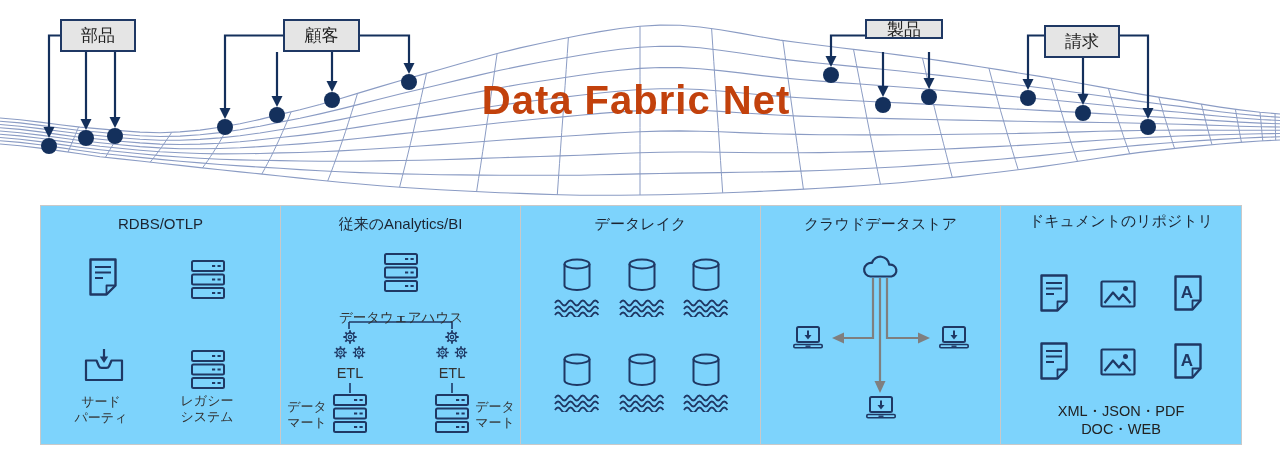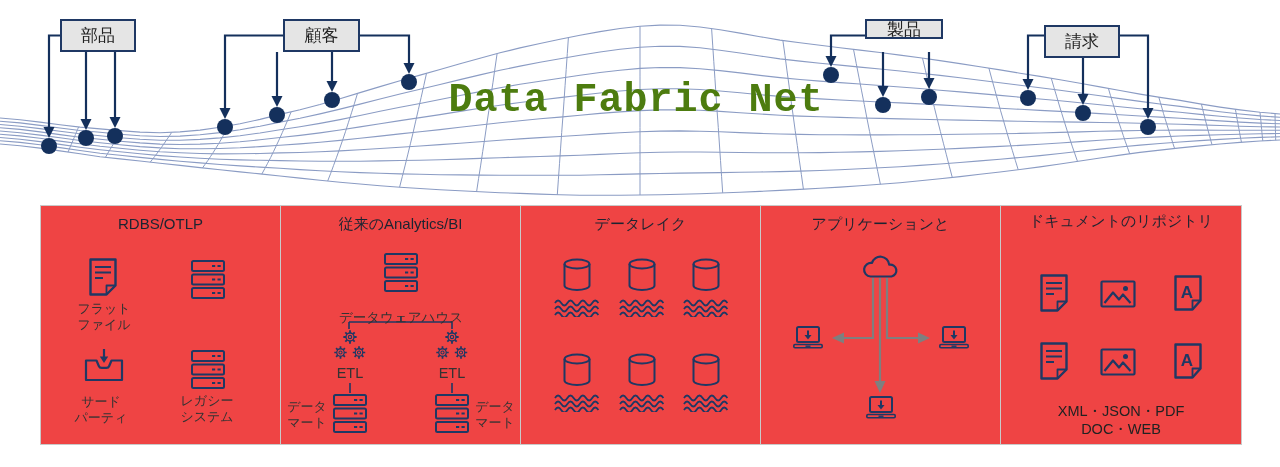--- a/index.html
+++ b/index.html
@@ -7,21 +7,21 @@
          font-family:"Liberation Sans",sans-serif;}
   
   #netSvg{position:absolute;left:0;top:0;z-index:1;}
   .net-title{position:absolute;left:438px;top:78px;width:396px;z-index:2;text-align:center;
              font-size:40px;font-weight:bold;letter-spacing:1px;color:#e8433a;white-space:nowrap;}
   .source-box{position:absolute;z-index:3;background:#e5e5e5;border:2px solid var(--navy,#1f3864);
               box-sizing:border-box;display:flex;align-items:center;justify-content:center;
               font-size:17px;color:#222;}
   
   .panels{position:absolute;left:40px;top:205px;width:1202px;height:240px;box-sizing:border-box;
-          border:1px solid var(--pborder,#c9c9c9);display:grid;grid-template-columns:repeat(5,1fr);z-index:2;background:#ef4444;}
+          border:1px solid var(--pborder,#c9c9c9);display:grid;grid-template-columns:repeat(5,1fr);z-index:2;background:#7dd3fc;}
   .panel{position:relative;border-right:1px solid var(--pborder,#c9c9c9);overflow:hidden;}
   .panel:last-child{border-right:none;}
   .panel h3{margin:0;position:absolute;top:9px;left:0;right:0;text-align:center;
             font-size:15px;font-weight:normal;color:#1c2431;line-height:17px;}
   .ic{position:absolute;color:var(--navy,#1f3864);}
   .overlay{position:absolute;left:0;top:0;}
   .lbl{position:absolute;font-size:13px;line-height:16px;color:#333;text-align:center;}
   .formats{position:absolute;left:0;right:0;text-align:center;font-size:14.5px;color:#222;line-height:18px;}
 </style>
 </head>
@@ -158,21 +158,21 @@
       <path d="M1044,35.5 H1028 V80" fill="none" stroke="#14305c" stroke-width="2.2"></path>
       <polygon points="1022.5,79 1033.5,79 1028,90" fill="#14305c"></polygon>
       <circle cx="1028" cy="98" r="8" fill="#14305c"></circle>
       <path d="M1083,52 V95" fill="none" stroke="#14305c" stroke-width="2.2"></path>
       <polygon points="1077.5,94 1088.5,94 1083,105" fill="#14305c"></polygon>
       <circle cx="1083" cy="113" r="8" fill="#14305c"></circle>
       <path d="M1120,35.5 H1148 V109" fill="none" stroke="#14305c" stroke-width="2.2"></path>
       <polygon points="1142.5,108 1153.5,108 1148,119" fill="#14305c"></polygon>
       <circle cx="1148" cy="127" r="8" fill="#14305c"></circle>
     </svg>
-  <div class="net-title" style="color: #4d7c0f; font-family: Liberation Mono, monospace;">Data Fabric Net</div>
+  <div class="net-title" style="color: #c2410c;">Data Fabric Net</div>
 
   <div class="source-box" style="left: 60px; top: 19px; width: 76px; height: 33px;">
     <span>部品</span>
   </div>
   <div class="source-box" style="left: 283px; top: 19px; width: 77px; height: 33px;">
     <span>顧客</span>
   </div>
   <div class="source-box" style="left: 865px; top: 19px; width: 78px; height: 20px;">
     <span>製品</span>
   </div>
@@ -183,24 +183,20 @@
   <div class="panels">
 
     <section class="panel">
       <h3>RDBS/OTLP</h3>
       <svg class="ic" style="left:48px;top:52px" width="28" height="38">
           <use href="#sym-doc"></use>
         </svg>
       <svg class="ic" style="left:150px;top:54px" width="34" height="39">
           <use href="#sym-server"></use>
         </svg>
-      <div class="lbl" style="left:13px;top:95px;width:100px">
-        <div>フラット</div>
-        <div>ファイル</div>
-      </div>
       <svg class="ic" style="left:43px;top:142px" width="40" height="34">
           <use href="#sym-tray"></use>
         </svg>
       <div class="lbl" style="left:10px;top:188px;width:100px">
         <div>サード</div>
         <div>パーティ</div>
       </div>
       <svg class="ic" style="left:150px;top:144px" width="34" height="39">
           <use href="#sym-server"></use>
         </svg>
@@ -277,21 +273,21 @@
         </svg>
       <svg class="ic" style="left:98px;top:188px" width="46" height="18">
           <use href="#sym-waves"></use>
         </svg>
       <svg class="ic" style="left:162px;top:188px" width="46" height="18">
           <use href="#sym-waves"></use>
         </svg>
     </section>
 
     <section class="panel">
-      <h3>アプリケーションと</h3>
+      <h3>クラウドデータストア</h3>
       <svg class="overlay" width="240" height="240">
         <g stroke="#7f7f7f" stroke-width="2.2" fill="none">
           <path d="M112,72 V132 H82"></path>
           <path d="M126,72 V132 H158"></path>
           <path d="M119,72 V176"></path>
         </g>
         <g fill="#7f7f7f">
           <polygon points="83,126.5 83,137.5 71,132"></polygon>
           <polygon points="157,126.5 157,137.5 169,132"></polygon>
           <polygon points="113.5,175 124.5,175 119,187"></polygon>

